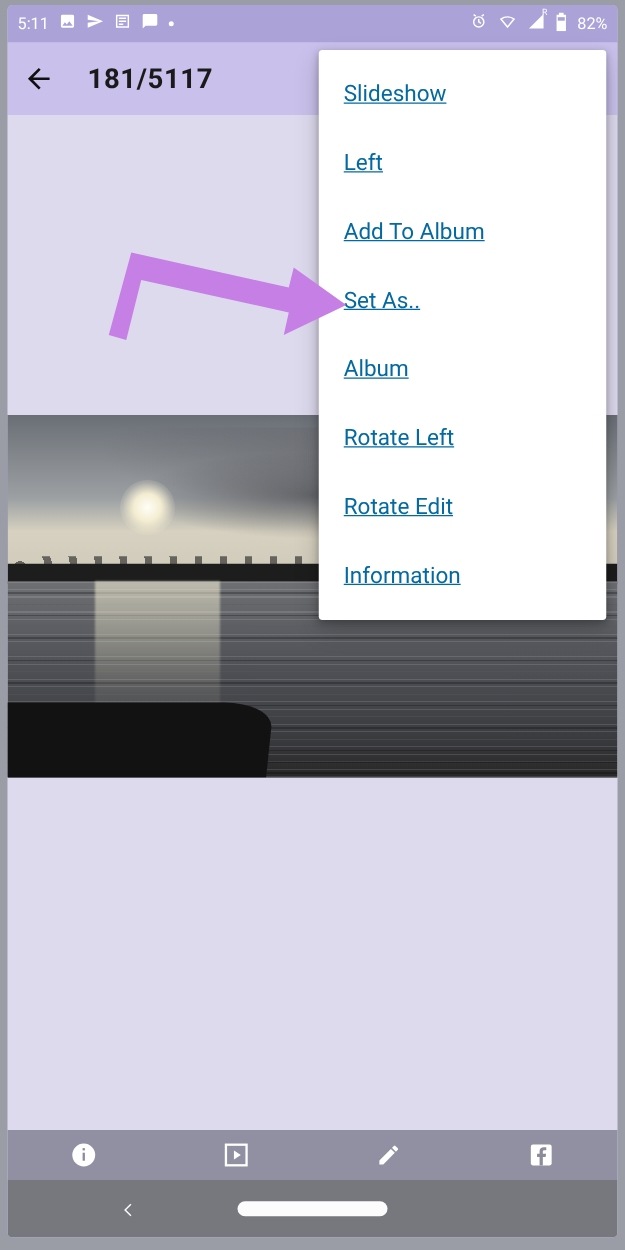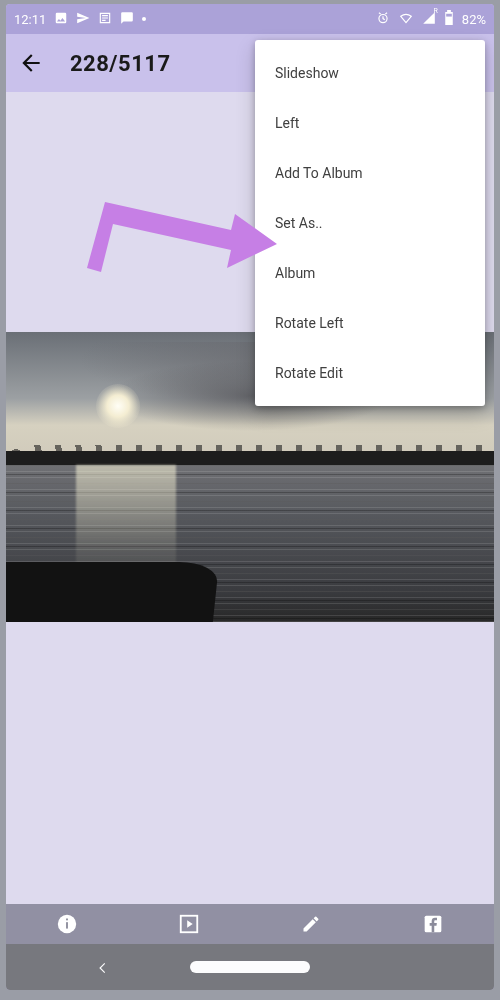--- a/index.html
+++ b/index.html
@@ -55,21 +55,21 @@
       filter: blur(1px); }
   .fg { position:absolute; bottom:0; left:-10px; width: 220px; height: 60px; background: #121212; border-top-right-radius: 40px 20px; transform: skewX(-6deg);}
 
   
   .menu {
     position: absolute; top: 36px; right: 9px; width: 230px;
     background: #fff; border-radius: 3px; padding: 8px 0;
     box-shadow: 0 2px 6px rgba(0,0,0,0.25), 0 8px 20px rgba(0,0,0,0.18);
     z-index: 20;
   }
-  .menu-item { padding: 17px 20px; font-size: 14px; color: #404040; }
+  .menu-item { padding: 17px 20px; font-size: 18px; color: #0369a1; text-decoration: underline; }
 
   
   .arrow { position:absolute; left: 75px; top: 192px; z-index: 30; pointer-events: none; }
 
   
   .toolbar {
     position:absolute; left:0; right:0; bottom: 46px; height: 40px;
     background: rgba(139,139,155,0.9);
     display:flex; justify-content: space-around; align-items:center;
   }
@@ -85,21 +85,21 @@
 
 </style>
 </head>
 <body>
 
 <div class="phone">
   <div class="screen">
 
     <div class="statusbar">
       <div class="sb-left">
-        <span>12:11</span>
+        <span>5:11</span>
         <span>
           <svg width="14" height="14" viewBox="0 0 24 24">
               <path d="M21 19V5a2 2 0 0 0-2-2H5a2 2 0 0 0-2 2v14a2 2 0 0 0 2 2h14a2 2 0 0 0 2-2zM8.5 13.5l2.5 3 3.5-4.5L19 18H5l3.5-4.5z"></path>
             </svg>
         </span>
         <span>
           <svg width="14" height="14" viewBox="0 0 24 24">
               <path d="M2 21l21-9L2 3v7l15 2-15 2z"></path>
             </svg>
         </span>
@@ -143,21 +143,21 @@
         <span>82%</span>
       </div>
     </div>
 
     <div class="header">
       <div class="back-btn">
         <svg width="26" height="26" viewBox="0 0 24 24">
             <path d="M20 11H7.8l5.6-5.6L12 4l-8 8 8 8 1.4-1.4L7.8 13H20z" fill="#111"></path>
           </svg>
       </div>
-      <div class="counter">228/5117</div>
+      <div class="counter">181/5117</div>
     </div>
 
     <div class="content">
       <div class="photo">
         <div class="sky"></div>
         <div class="clouds"></div>
         <div class="sun"></div>
         <div class="treeline"></div>
         <div class="water">
             <div class="ripples"></div>
@@ -168,20 +168,21 @@
     </div>
 
     <div class="menu">
       <div class="menu-item">Slideshow</div>
       <div class="menu-item">Left</div>
       <div class="menu-item">Add To Album</div>
       <div class="menu-item">Set As..</div>
       <div class="menu-item">Album</div>
       <div class="menu-item">Rotate Left</div>
       <div class="menu-item">Rotate Edit</div>
+      <div class="menu-item">Information</div>
     </div>
 
     <div class="arrow">
       <svg width="200" height="90" viewBox="0 0 200 90">
         <path d="M6 72 L24 6 L150 34 L154 18 L196 48 L146 72 L150 54 L32 28 L20 76 Z" fill="#c67fe5"></path>
       </svg>
     </div>
 
     <div class="toolbar">
       <div class="ticon">

